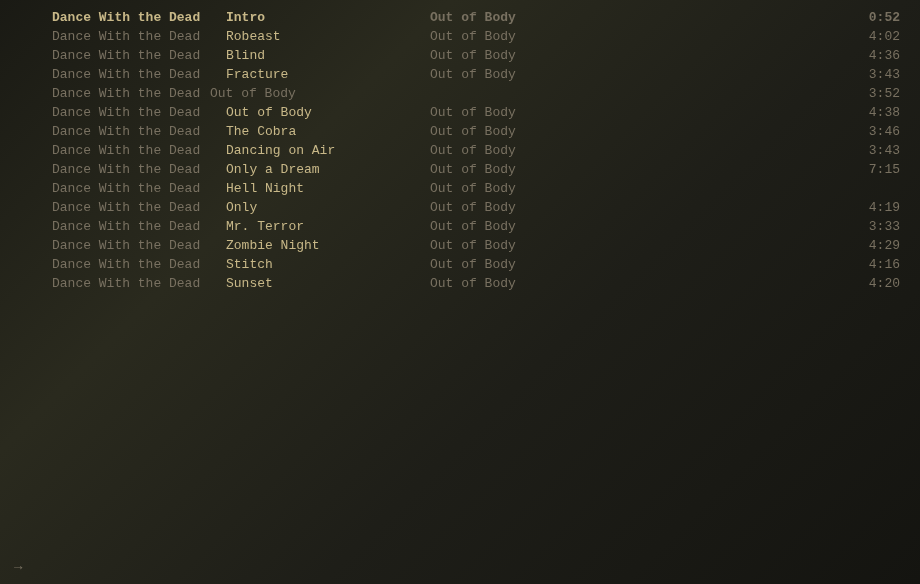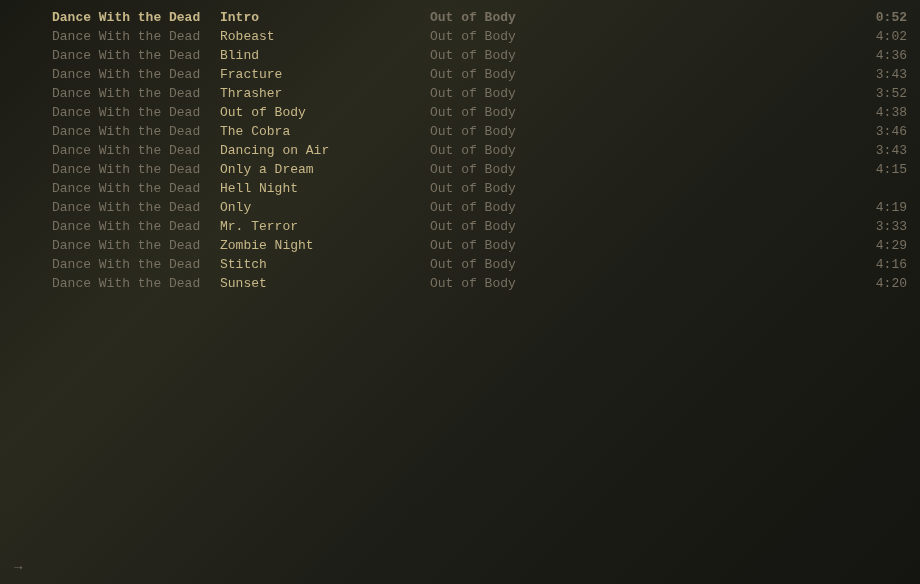--- a/index.html
+++ b/index.html
@@ -44,21 +44,21 @@
       white-space: nowrap;
       overflow: hidden;
     }
 
     .track-row.header .col-artist {
       color: #c8b888;
     }
 
     .col-title {
       width: 220px;
-      padding-left: 20px;
+      padding-left: 26px;
       color: #c8b888;
       white-space: nowrap;
       overflow: hidden;
     }
 
     .track-row.header .col-title {
       color: #c8b888;
     }
 
     .col-album {
@@ -69,21 +69,21 @@
       overflow: hidden;
     }
 
     .track-row.header .col-album {
       color: #787060;
     }
 
     .col-duration {
       flex: 1;
       text-align: right;
-      padding-right: 13px;
+      padding-right: 20px;
       color: #787060;
       white-space: nowrap;
     }
 
     .track-row.header .col-duration {
       color: #787060;
     }
 
     .bottom-arrow {
       position: absolute;
@@ -117,21 +117,20 @@
       <span class="col-duration">4:36</span>
     </div>
     <div class="track-row">
       <span class="col-artist">Dance With the Dead</span>
       <span class="col-title">Fracture</span>
       <span class="col-album">Out of Body</span>
       <span class="col-duration">3:43</span>
     </div>
     <div class="track-row">
       <span class="col-artist">Dance With the Dead</span>
-      <span class="col-title">Thrasher</span>
       <span class="col-album">Out of Body</span>
       <span class="col-duration">3:52</span>
     </div>
     <div class="track-row">
       <span class="col-artist">Dance With the Dead</span>
       <span class="col-title">Out of Body</span>
       <span class="col-album">Out of Body</span>
       <span class="col-duration">4:38</span>
     </div>
     <div class="track-row">
@@ -143,21 +142,21 @@
     <div class="track-row">
       <span class="col-artist">Dance With the Dead</span>
       <span class="col-title">Dancing on Air</span>
       <span class="col-album">Out of Body</span>
       <span class="col-duration">3:43</span>
     </div>
     <div class="track-row">
       <span class="col-artist">Dance With the Dead</span>
       <span class="col-title">Only a Dream</span>
       <span class="col-album">Out of Body</span>
-      <span class="col-duration">4:15</span>
+      <span class="col-duration">7:15</span>
     </div>
     <div class="track-row">
       <span class="col-artist">Dance With the Dead</span>
       <span class="col-title">Hell Night</span>
       <span class="col-album">Out of Body</span>
     </div>
     <div class="track-row">
       <span class="col-artist">Dance With the Dead</span>
       <span class="col-title">Only</span>
       <span class="col-album">Out of Body</span>

